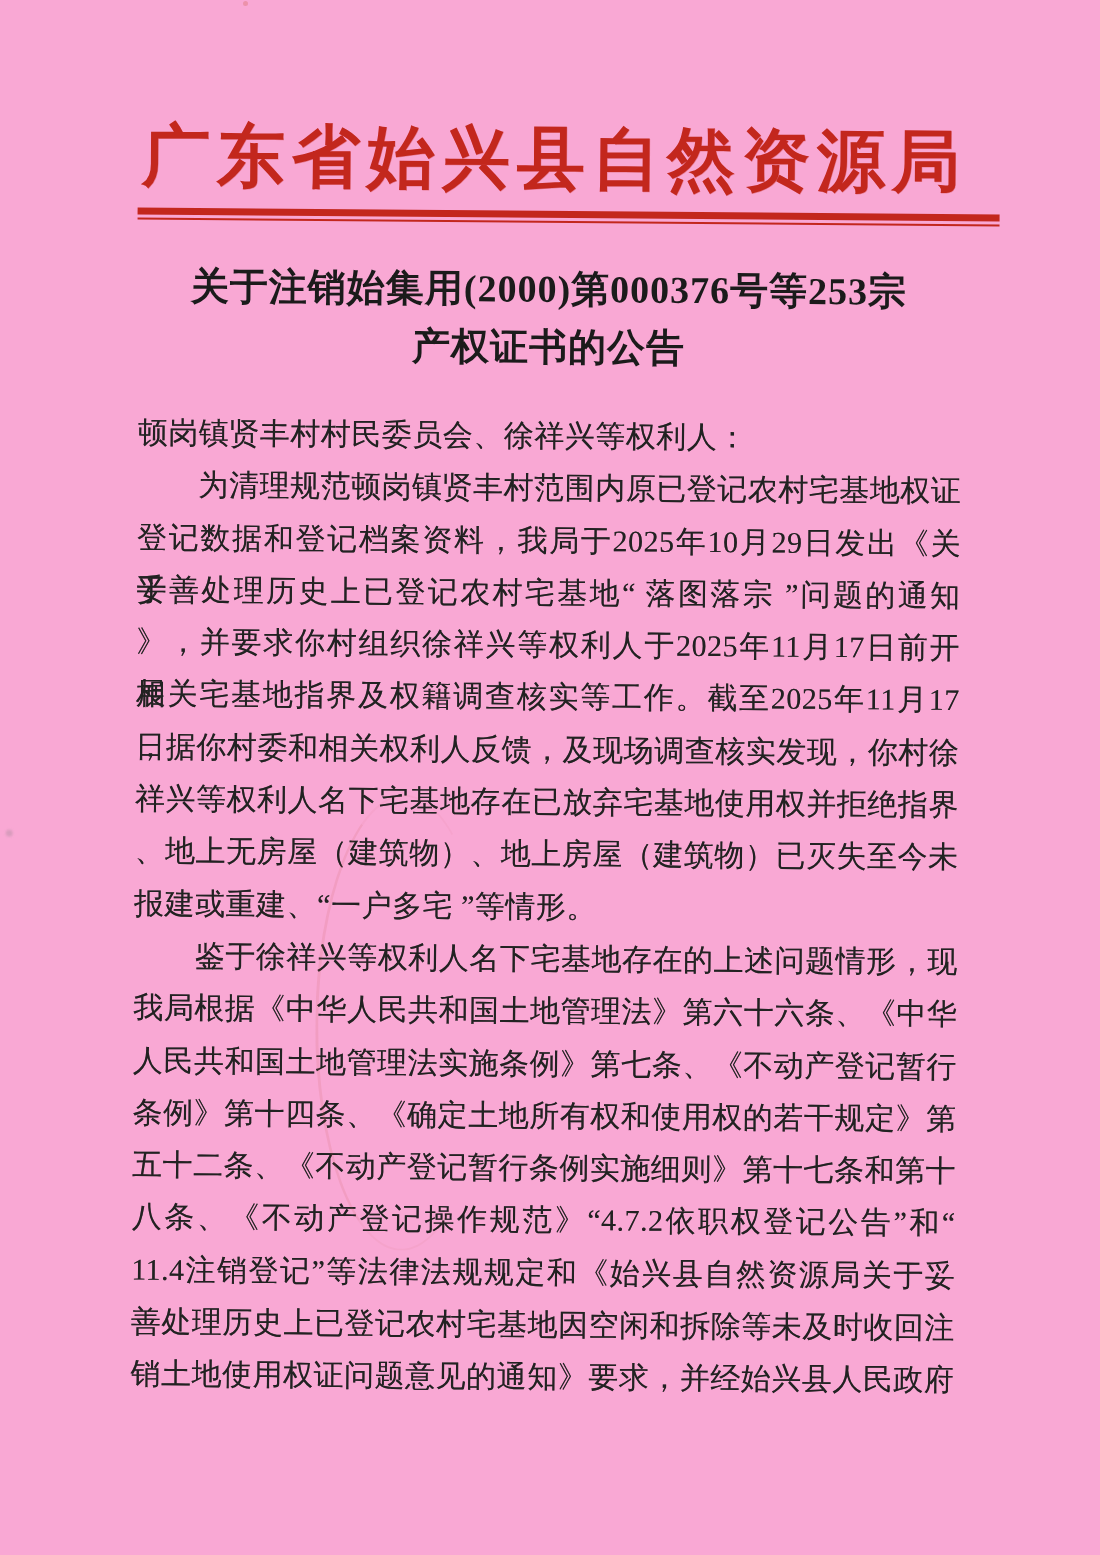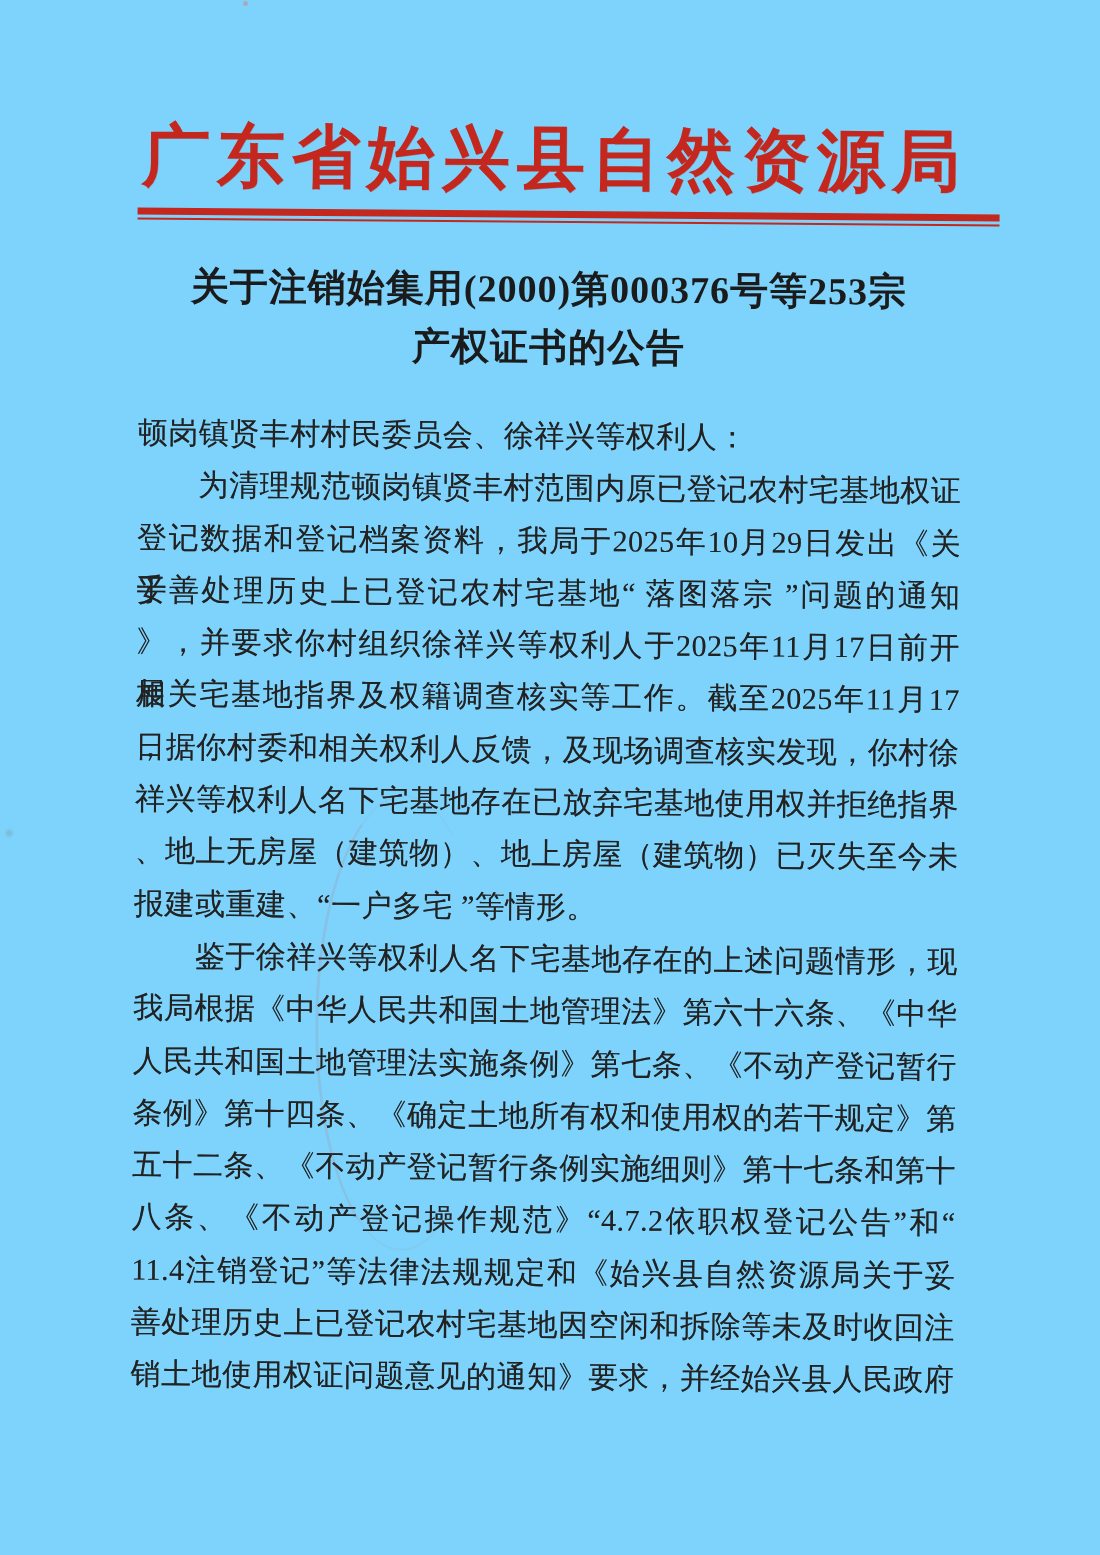--- a/index.html
+++ b/index.html
@@ -5,21 +5,21 @@
   html,body{margin:0;padding:0;}
   body{
     width:1100px;height:1555px;
     background:#ffffff;
     font-family:"Liberation Serif", serif;
     overflow:hidden;
     position:relative;
   }
   .page{
     position:absolute;left:0;top:0;width:1100px;height:1555px;
-    background:#7dd3fc;
+    background:#f9a8d4;
   }
   
   .scan{
     position:absolute;left:0;top:0;width:1100px;height:1555px;
     transform:rotate(0.45deg);
     transform-origin:60px 160px;
   }
   .agency{
     position:absolute;left:142px;top:118px;width:880px;
     font-size:68px;line-height:1.1;font-weight:bold;

